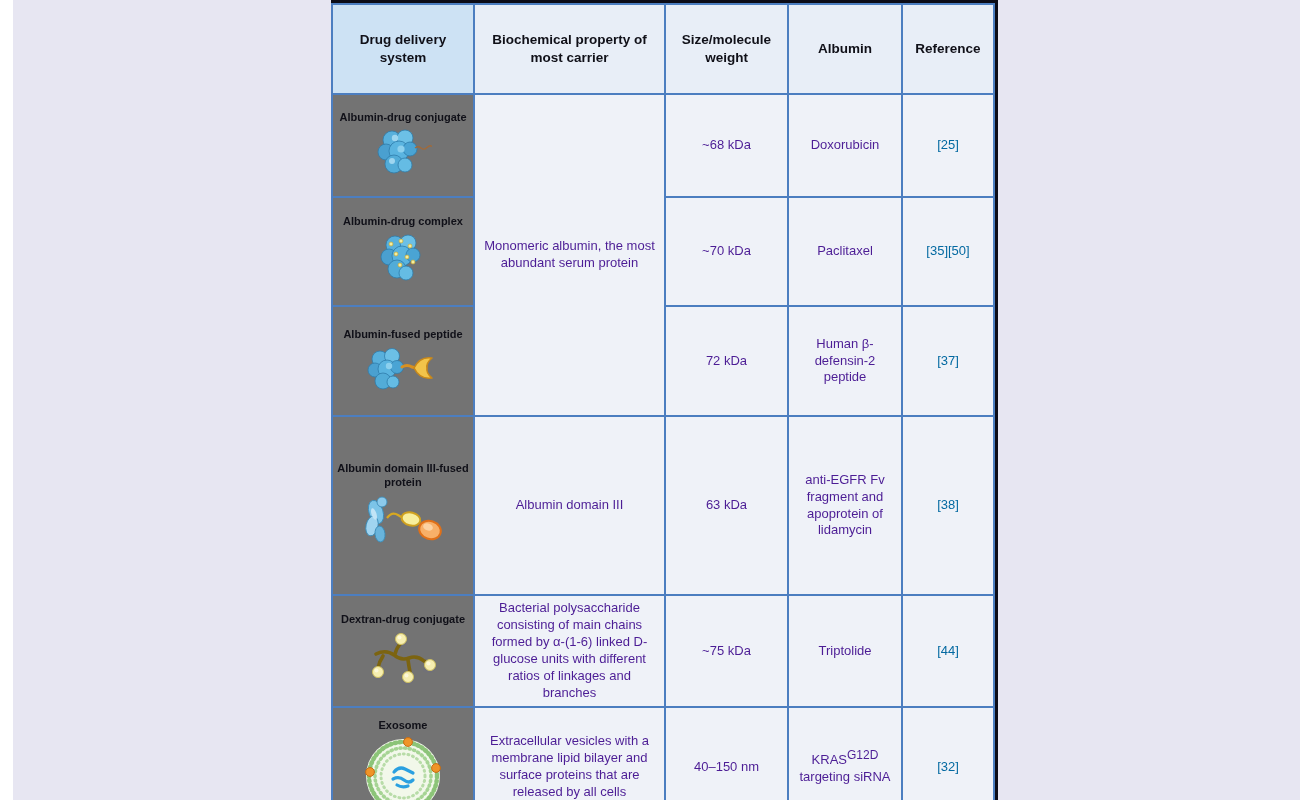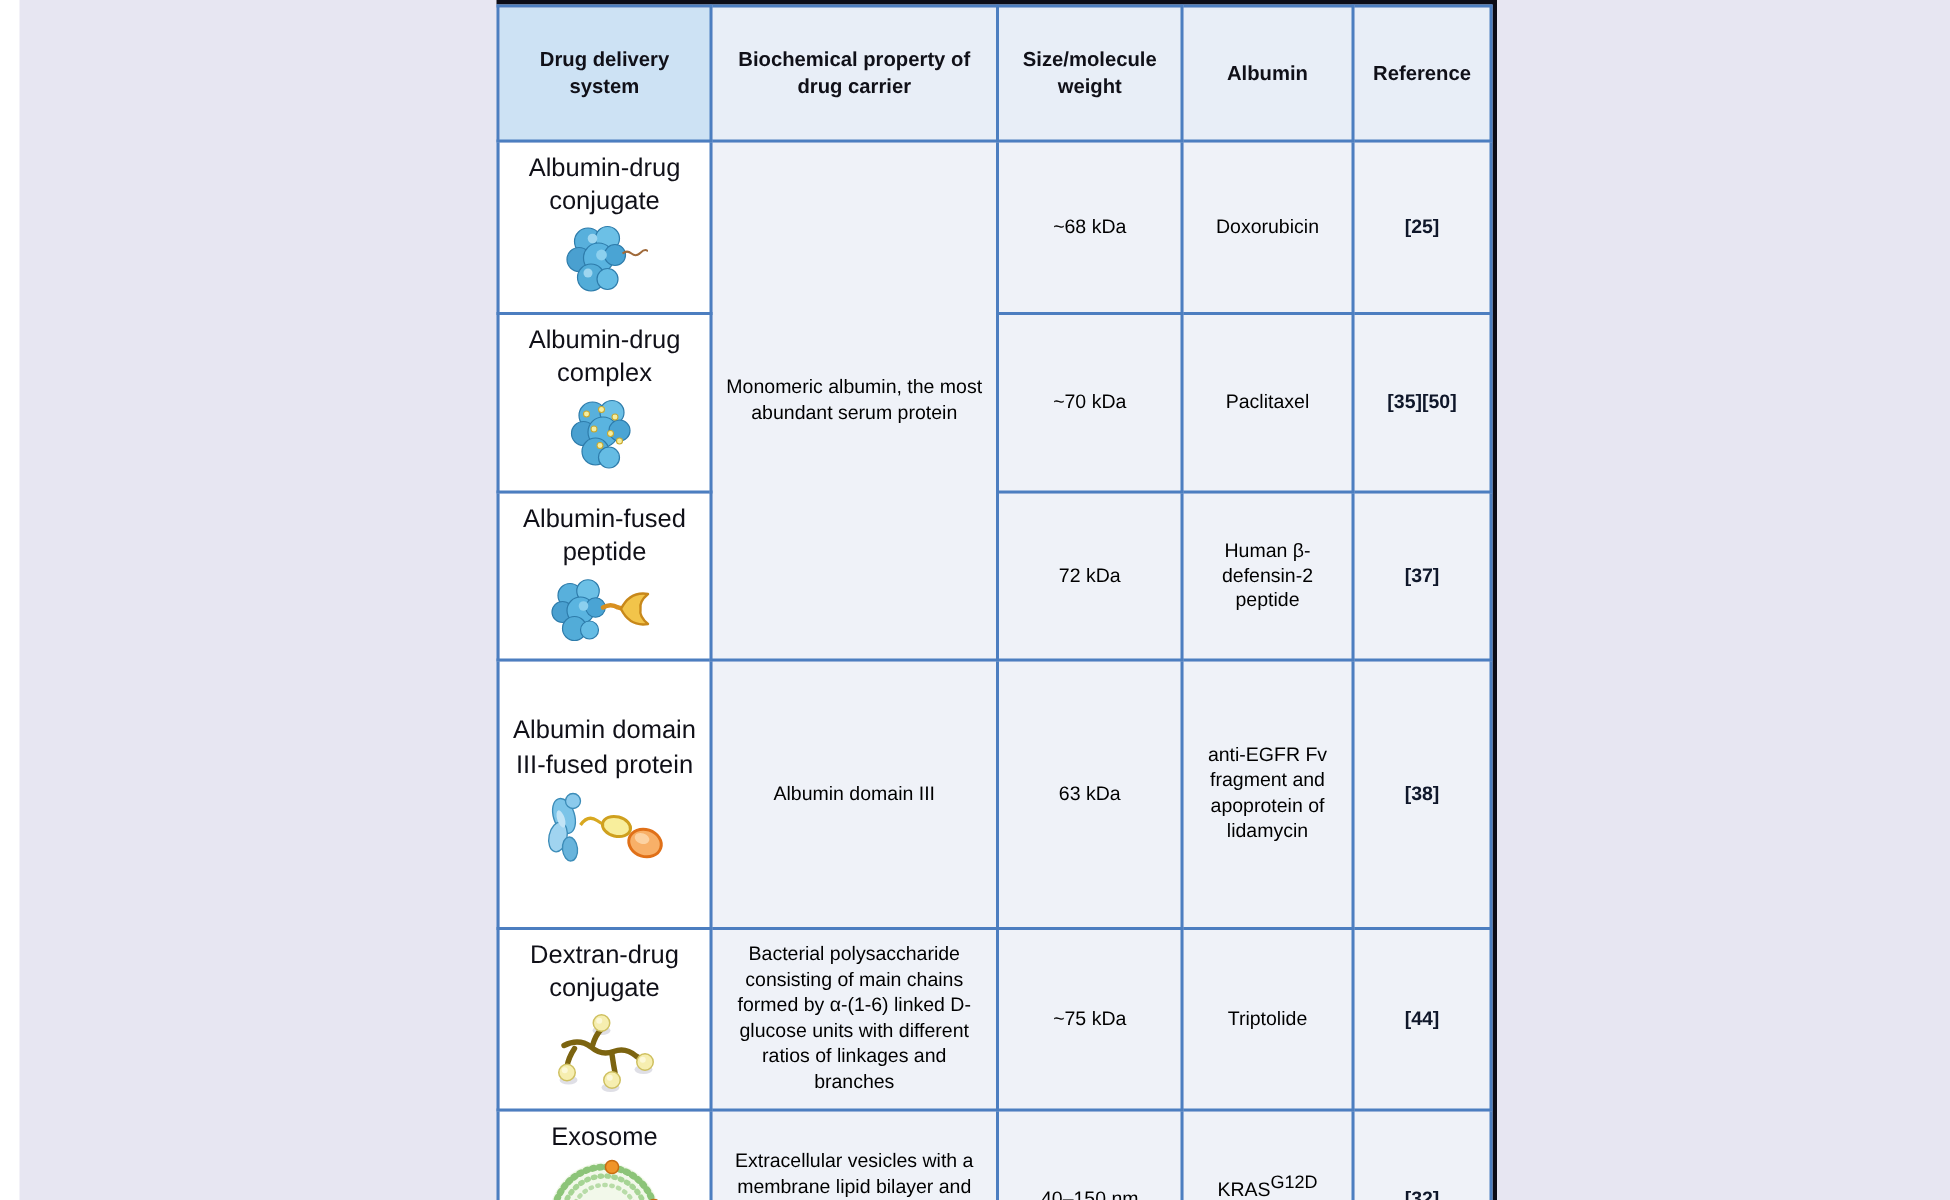--- a/index.html
+++ b/index.html
@@ -22,39 +22,39 @@
     table-layout:fixed;
     width:662px;
   }
   .ddt th,.ddt td{
     border:2px solid #4c7ec0;
     text-align:center;
     vertical-align:middle;
     padding:4px 6px;
     font-size:13px;
     line-height:1.3;
-    color:#000000;
+    color:#4c1d95;
     overflow:hidden;
   }
   .ddt th{
     font-weight:bold;
     background:#e8eef7;
     color:#101018;
     font-size:13.5px;
   }
   .ddt th.firstcol{background:#cde2f4;}
   .ddt td.syscell{
-    background:#ffffff;
-    font-weight:normal;
-    font-size:17px;
+    background:#737373;
+    font-weight:bold;
+    font-size:11px;
     color:#101018;
     padding:6px 2px;
   }
   .ddt td.datacell{background:#eff2f8;}
-  .ddt td.refcell{font-weight:bold;color:#0f172a;}
+  .ddt td.refcell{font-weight:normal;color:#0369a1;}
   .h-hdr{height:90px;}
   .h-r1{height:103px;}
   .h-r2{height:109px;}
   .h-r3{height:110px;}
   .h-r4{height:179px;}
   .h-r5{height:112px;}
   .h-r6{height:120px;}
   .sys-label{display:block;margin-bottom:3px;}
   .sys-icon{display:block;margin:0 auto;}
   sup.variant{font-size:12px;vertical-align:super;letter-spacing:0;}
@@ -70,21 +70,21 @@
         <col style="width:142px">
         <col style="width:191px">
         <col style="width:123px">
         <col style="width:114px">
         <col style="width:92px">
       </colgroup>
 
       <tbody>
           <tr class="h-hdr">
         <th class="firstcol">Drug delivery system</th>
-        <th>Biochemical property of drug carrier</th>
+        <th>Biochemical property of most carrier</th>
         <th>Size/molecule weight</th>
         <th>Albumin</th>
         <th>Reference</th>
       </tr>
 
       <tr class="h-r1">
         <td class="syscell">
           <span class="sys-label">Albumin-drug conjugate</span>
           <svg class="sys-icon" width="58" height="54" viewBox="0 0 58 54">
             <g stroke="#2e7cab" stroke-width="0.8">

